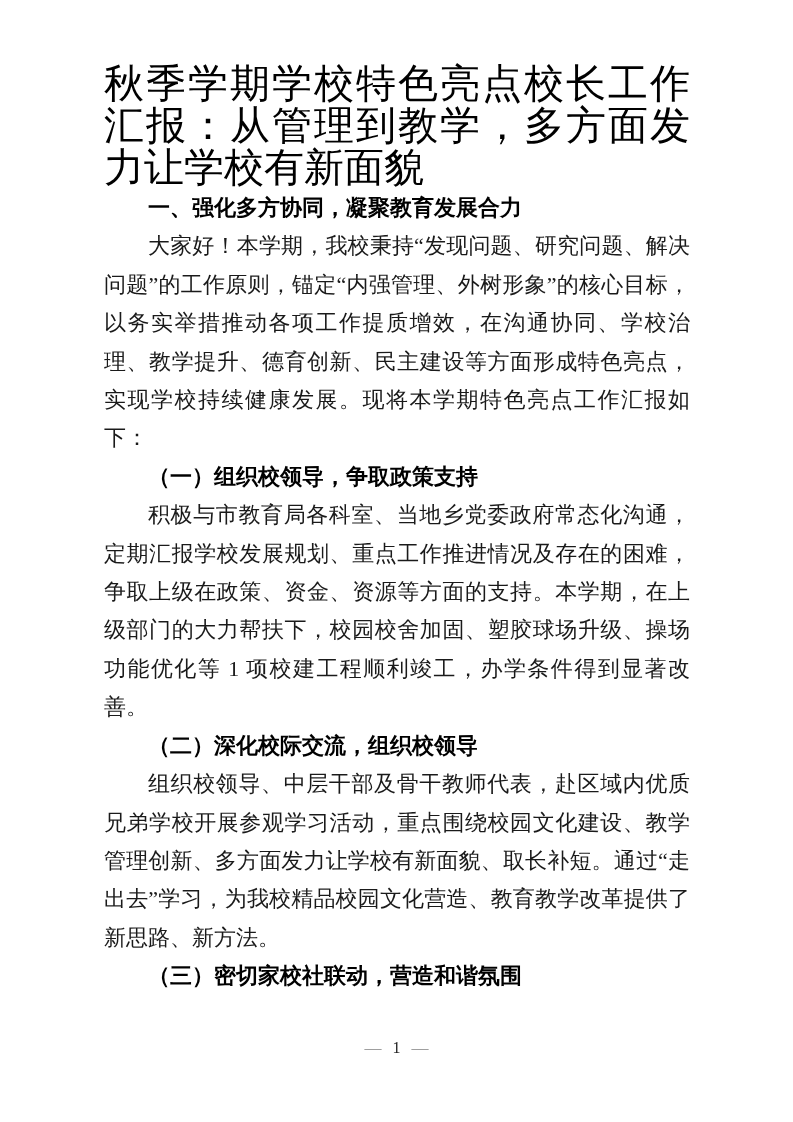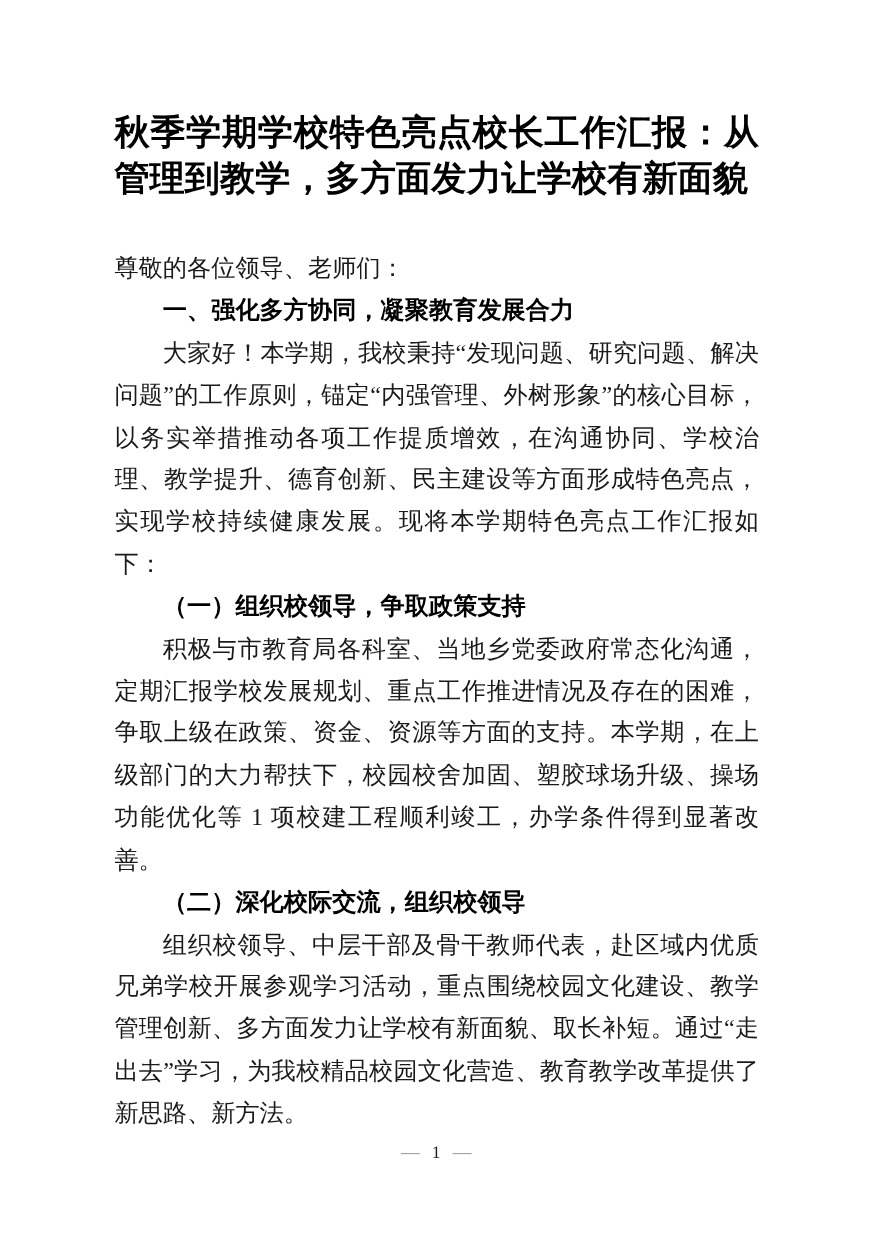--- a/index.html
+++ b/index.html
@@ -16,24 +16,24 @@
     margin: 0 auto;
     overflow: hidden;
   }
   .content {
     position: absolute;
     left: 104px;
     width: 586px;
     top: 0;
   }
   .doc-title {
-    margin-top: 99px;
-    font-size: 32px;
+    margin-top: 63px;
+    font-size: 40px;
     line-height: 42px;
-    font-weight: 700;
+    font-weight: 400;
     letter-spacing: 0px;
     text-align: justify;
     text-justify: inter-character;
     color: #000000;
   }
   .body-block {
     font-size: 22px;
     line-height: 38.4px;
     text-align: justify;
     text-justify: inter-character;
@@ -70,32 +70,32 @@
     font-size: 16px;
   }
 </style>
 </head>
 <body>
 
 <div class="page">
   <div class="content">
     <h1 class="doc-title">秋季学期学校特色亮点校长工作汇报：从管理到教学，多方面发力让学校有新面貌</h1>
 
-    <p class="body-block salutation">尊敬的各位领导、老师们：</p>
 
     <p class="body-block heading">一、强化多方协同，凝聚教育发展合力</p>
 
     <p class="body-block para">大家好！本学期，我校秉持“发现问题、研究问题、解决问题”的工作原则，锚定“内强管理、外树形象”的核心目标，以务实举措推动各项工作提质增效，在沟通协同、学校治理、教学提升、德育创新、民主建设等方面形成特色亮点，实现学校持续健康发展。现将本学期特色亮点工作汇报如下：</p>
 
     <p class="body-block heading">（一）组织校领导，争取政策支持</p>
 
     <p class="body-block para">积极与市教育局各科室、当地乡党委政府常态化沟通，定期汇报学校发展规划、重点工作推进情况及存在的困难，争取上级在政策、资金、资源等方面的支持。本学期，在上级部门的大力帮扶下，校园校舍加固、塑胶球场升级、操场功能优化等 1 项校建工程顺利竣工，办学条件得到显著改善。</p>
 
     <p class="body-block heading">（二）深化校际交流，组织校领导</p>
 
     <p class="body-block para">组织校领导、中层干部及骨干教师代表，赴区域内优质兄弟学校开展参观学习活动，重点围绕校园文化建设、教学管理创新、多方面发力让学校有新面貌、取长补短。通过“走出去”学习，为我校精品校园文化营造、教育教学改革提供了新思路、新方法。</p>
 
+    <p class="body-block heading">（三）密切家校社联动，营造和谐氛围</p>
   </div>
 
   <div class="footer">
     <span class="dash">—</span><span class="pagenum">1</span><span class="dash">—</span>
   </div>
 </div>
 
 </body></html>

